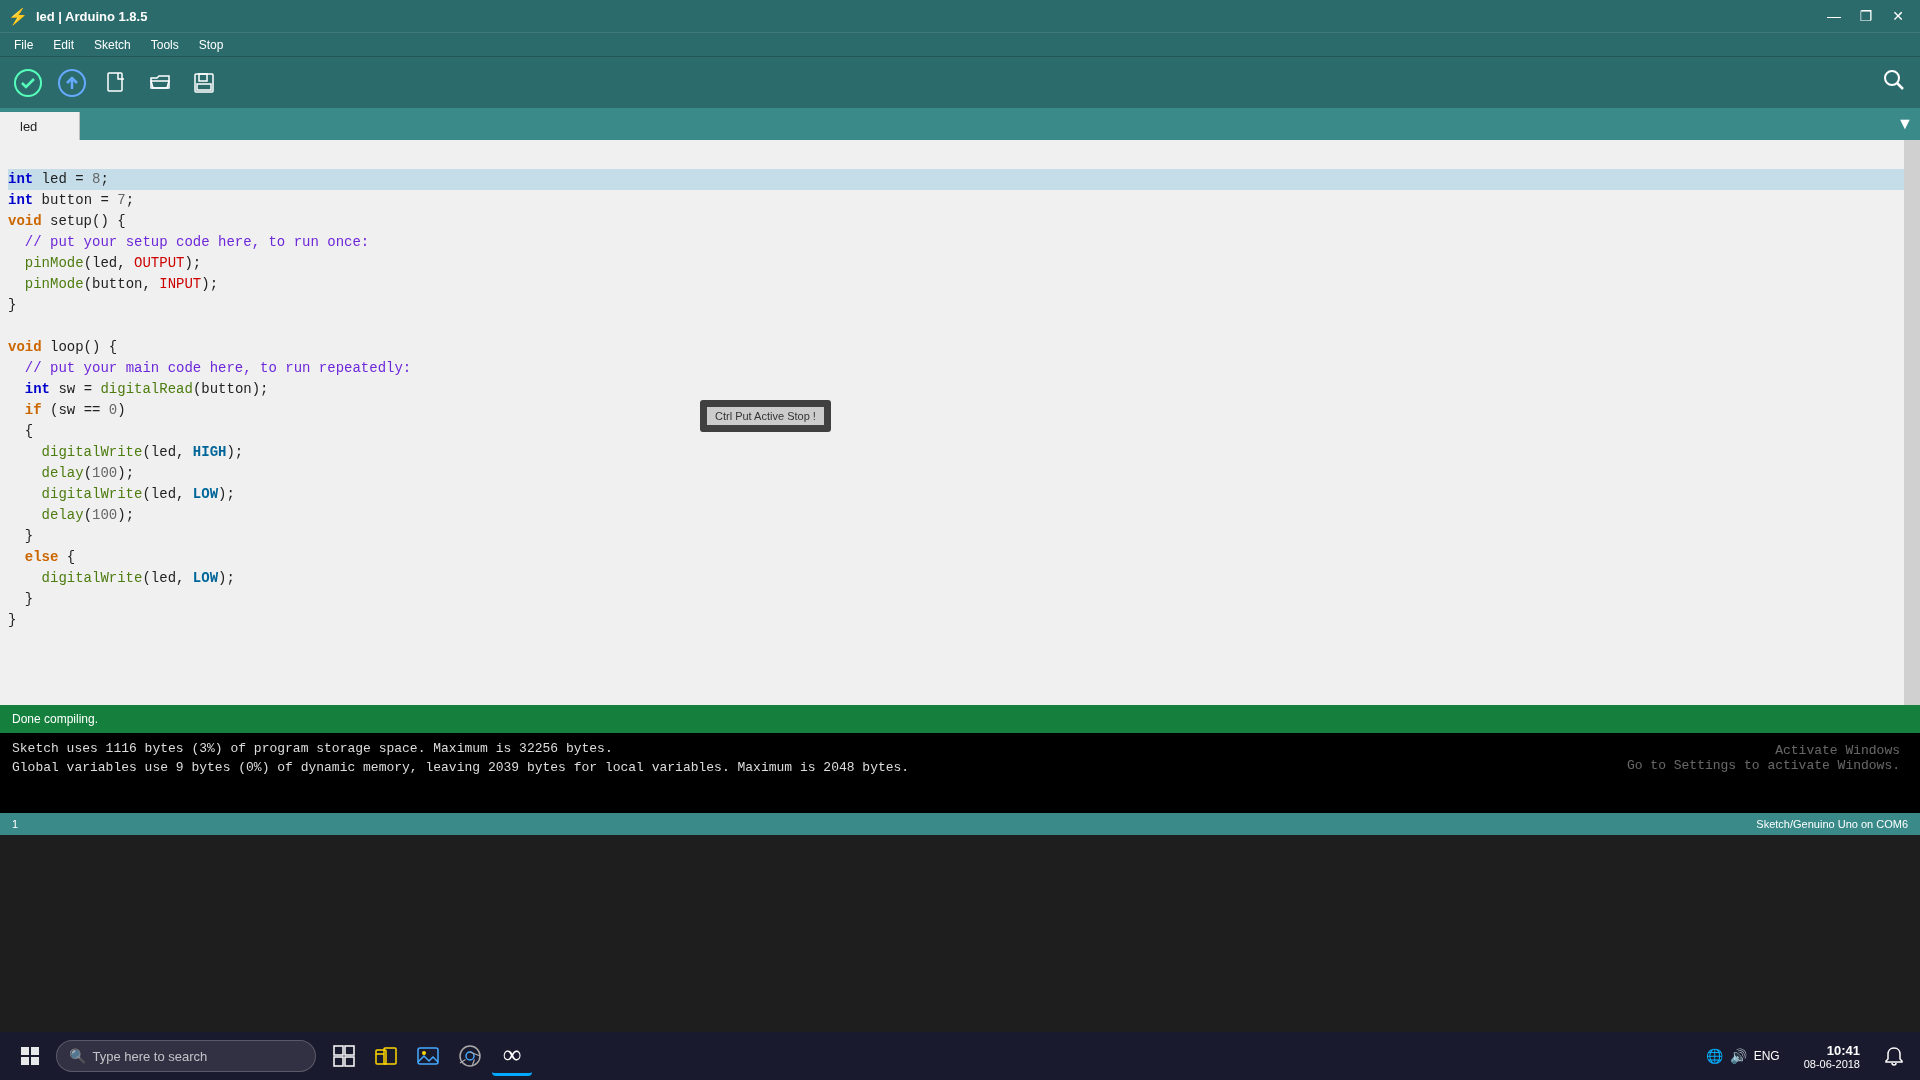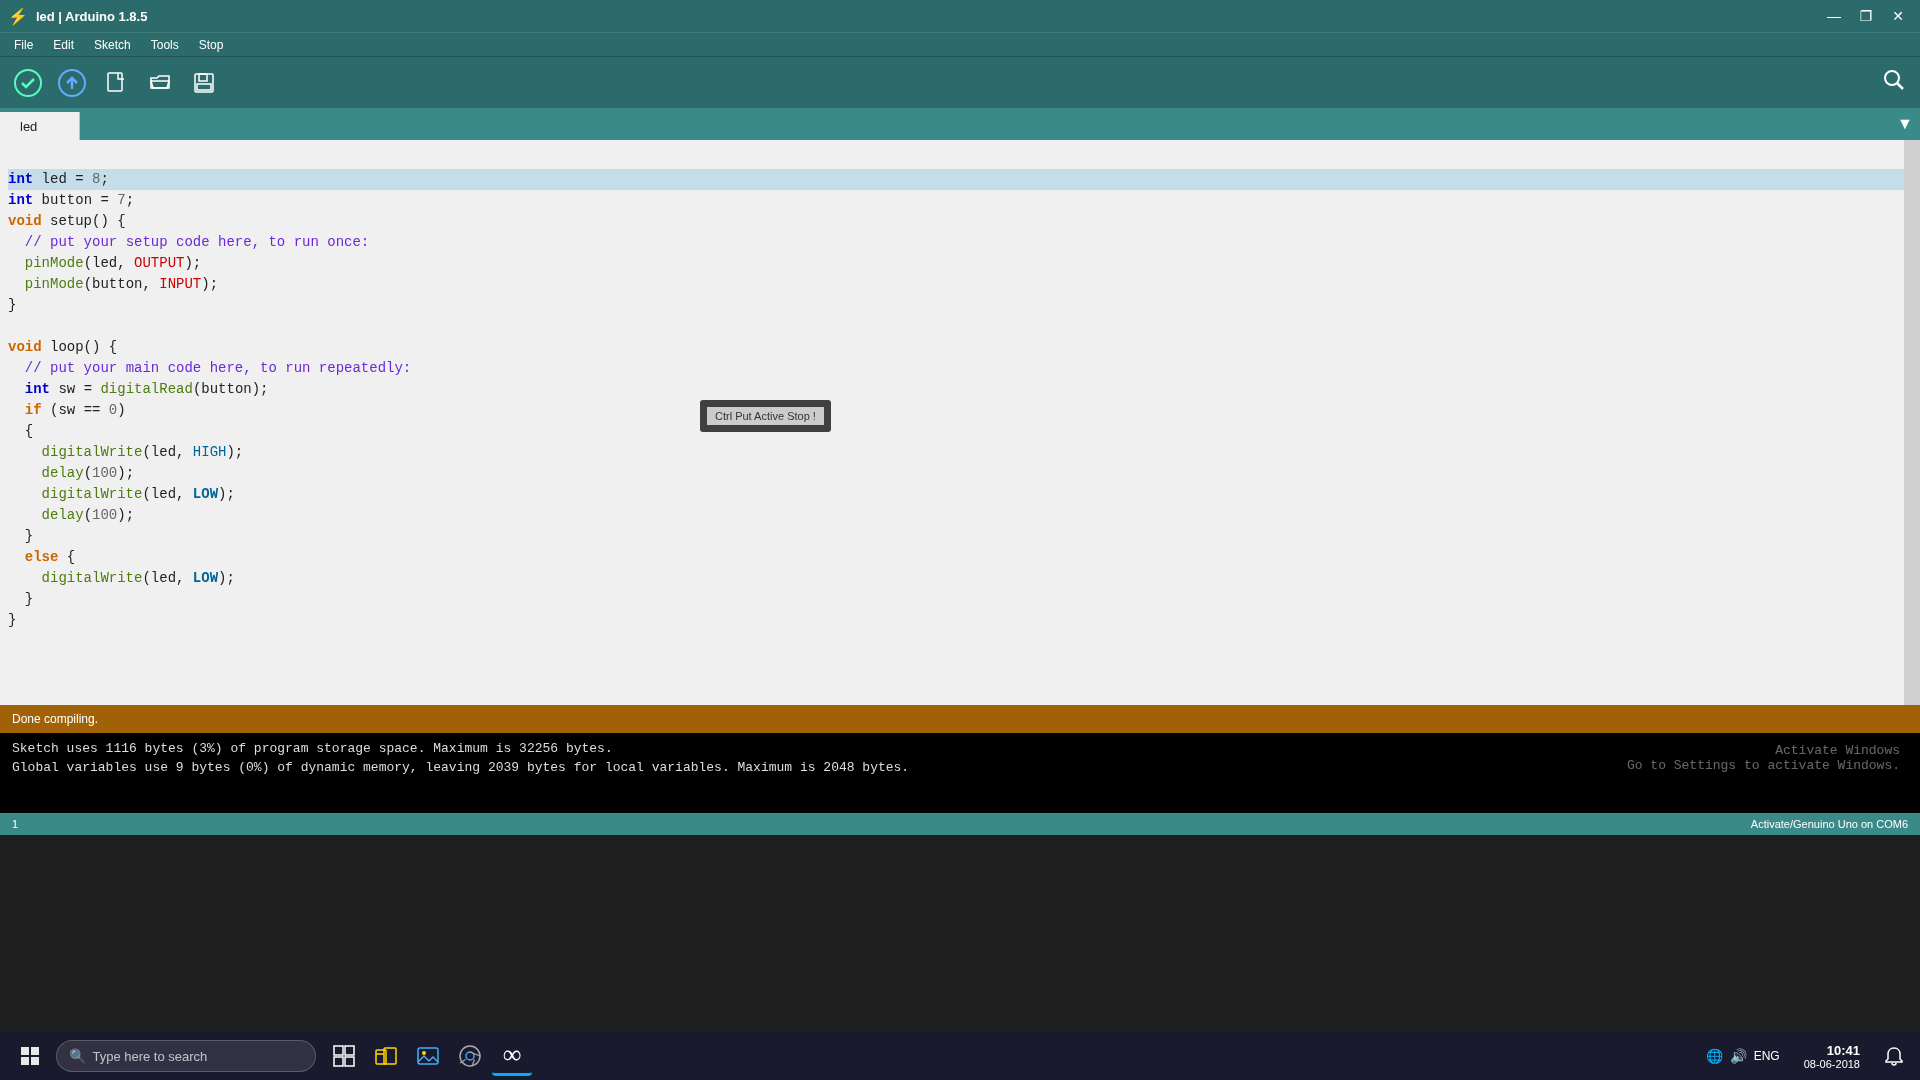--- a/index.html
+++ b/index.html
@@ -123,21 +123,21 @@
       background: #f0f0f0;
     }
 
     
     .kw-type { color: #0000cc; font-weight: bold; }
     .kw-void { color: #cc6600; font-weight: bold; }
     .kw-if { color: #cc6600; font-weight: bold; }
     .kw-else { color: #cc6600; font-weight: bold; }
     .comment { color: #6d28d9; }
     .func { color: #4d7c0f; }
-    .const-high { color: #006699; font-weight: normal; margin-top: 41px; }
+    .const-high { color: #006699; font-weight: bold; margin-top: 41px; }
     .const-low { color: #006699; font-weight: bold; }
     .str-input { color: #cc0000; }
     .str-output { color: #cc0000; }
     .number { color: #666; }
 
     
     #editor-container {
       display: flex;
       background: #f0f0f0;
       height: 565px;
@@ -148,21 +148,21 @@
       overflow-y: auto;
       overflow-x: hidden;
     }
     #editor-scrollbar {
       width: 16px;
       background: #d0d0d0;
     }
 
     
     #statusbar {
-      background: #a16207;
+      background: #15803d;
       height: 28px;
       display: flex;
       align-items: center;
       padding: 0 12px;
       color: white;
       font-size: 12px;
     }
 
     
     #console {
@@ -409,21 +409,21 @@
     <div id="console-line1">Sketch uses 1116 bytes (3%) of program storage space. Maximum is 32256 bytes.</div>
     <div id="console-line2">Global variables use 9 bytes (0%) of dynamic memory, leaving 2039 bytes for local variables. Maximum is 2048 bytes.</div>
     <div id="activate-windows">
       <div>Activate Windows</div>
       <div>Go to Settings to activate Windows.</div>
     </div>
   </div>
 
   <div id="bottom-bar">
     <span>1</span>
-    <span id="board-info">Activate/Genuino Uno on COM6</span>
+    <span id="board-info">Sketch/Genuino Uno on COM6</span>
   </div>
 
   <div id="taskbar">
     <button id="start-btn">
       <svg width="20" height="20" viewBox="0 0 20 20">
         <rect x="1" y="1" width="8" height="8" fill="white" opacity="0.9"></rect>
         <rect x="11" y="1" width="8" height="8" fill="white" opacity="0.9"></rect>
         <rect x="1" y="11" width="8" height="8" fill="white" opacity="0.9"></rect>
         <rect x="11" y="11" width="8" height="8" fill="white" opacity="0.9"></rect>
       </svg>

